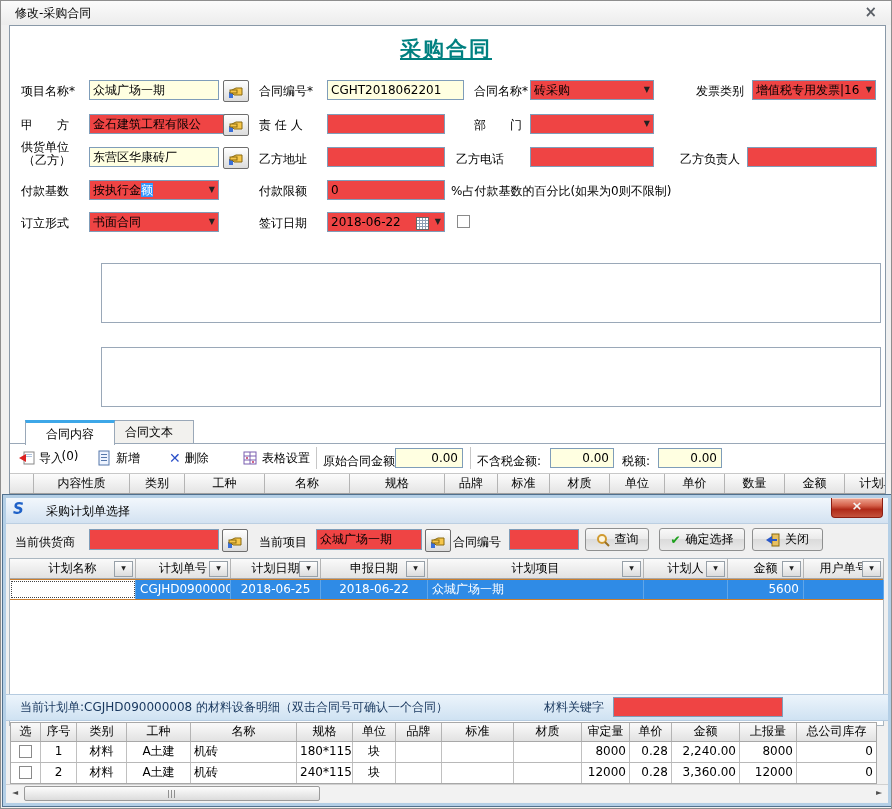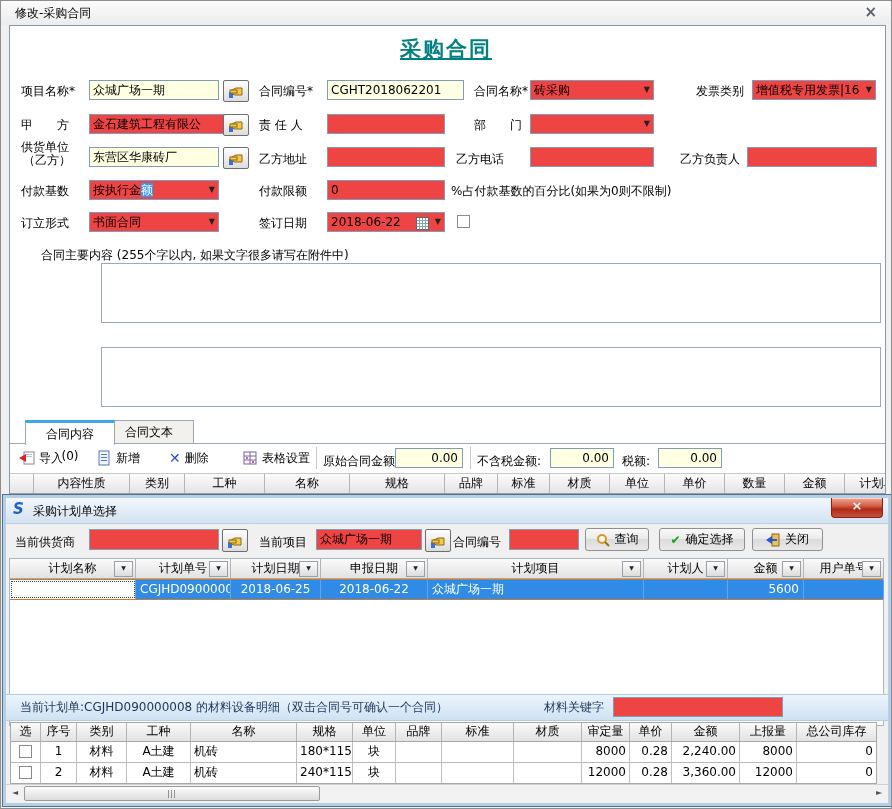--- a/index.html
+++ b/index.html
@@ -43,21 +43,21 @@
   .gridhead{position:absolute;left:9px;top:472px;width:875px;height:19px;display:flex;overflow:hidden;
     background:linear-gradient(#fcfcfc,#e4e4e4);border-bottom:1px solid #a0a0a0;border-top:1px solid #c8c8c8;justify-content:space-between;}
   .gridhead .th{box-sizing:border-box;border-right:1px solid #b4b4b4;text-align:center;
     line-height:18px;flex:none;white-space:nowrap;overflow:hidden;}
   
   .dialog{position:absolute;left:1px;top:493px;width:890px;height:313px;
     background:#b4cfe6;border:1px solid #51718f;padding:3px;box-sizing:border-box;}
   .dlg-body{position:relative;width:882px;height:305px;background:#f0f0f0;overflow:hidden;}
   .dlg-title{position:absolute;left:0;top:0;width:100%;height:25px;
     background:linear-gradient(#f2f7fc,#d3e2f1);border-bottom:1px solid #bccfe2;}
-  .dlg-title .t{position:absolute;left:27px;top:5px;text-align:center;}
+  .dlg-title .t{position:absolute;left:40px;top:5px;text-align:center;}
   .sico{position:absolute;left:7px;top:3px;width:17px;height:17px;color:#1f62c8;
     font-weight:bold;font-style:italic;font-size:15px;line-height:17px;}
   .dlg-close{position:absolute;left:825px;top:0;width:50px;height:19px;border:1px solid #8c1e12;border-top:none;
     border-radius:0 0 4px 4px;background:linear-gradient(#f0a894,#d4604a 40%,#b02a18 60%,#c4523c);
     color:#f4f4f4;text-align:center;line-height:16px;font-weight:bold;font-size:13px;
     box-shadow:inset 0 1px 0 rgba(255,255,255,.5);}
   .dbtn{position:absolute;height:23px;box-sizing:border-box;border:1px solid #8e8f8f;border-radius:3px;
     background:linear-gradient(#f9f9f9,#ebebeb 45%,#dbdbdb 50%,#e9e9e9);
     display:flex;align-items:center;justify-content:center;gap:5px;}
   .planwrap{position:absolute;left:3px;top:60px;width:875px;height:168px;background:#fff;
@@ -183,21 +183,20 @@
   </div>
   <span class="lbl" style="left:258px;top:214px">签订日期</span>
   <div class="inp datef" style="left:326px;top:211px;width:118px;padding-right:30px">
     <span>2018-06-22</span>
     <span style="position:absolute;right:15px;top:4px;width:11px;height:11px;border:1px solid #666;background:
       repeating-linear-gradient(90deg,transparent 0 2px,#8ca0b4 2px 3px),repeating-linear-gradient(0deg,transparent 0 2px,#8ca0b4 2px 3px),#fff"></span>
     <span class="dd">▼</span>
   </div>
   <div class="cb" style="left:456px;top:214px"></div>
 
-  <span class="lbl" style="left:40px;top:246px">合同主要内容 (255个字以内, 如果文字很多请写在附件中)</span>
   <div class="ta" style="left:100px;top:262px;width:778px;height:58px"></div>
   <div class="ta" style="left:100px;top:346px;width:778px;height:58px"></div>
 
   <div class="tab active" style="left:24px;width:90px">合同内容 (0)</div>
   <div class="tab" style="left:103px;width:90px">合同文本 (0)</div>
   <div class="tabline"></div>
 
   <div class="toolbar">
     <div class="tbtn" style="left:5px">
       <svg class="tico" viewBox="0 0 16 16">

